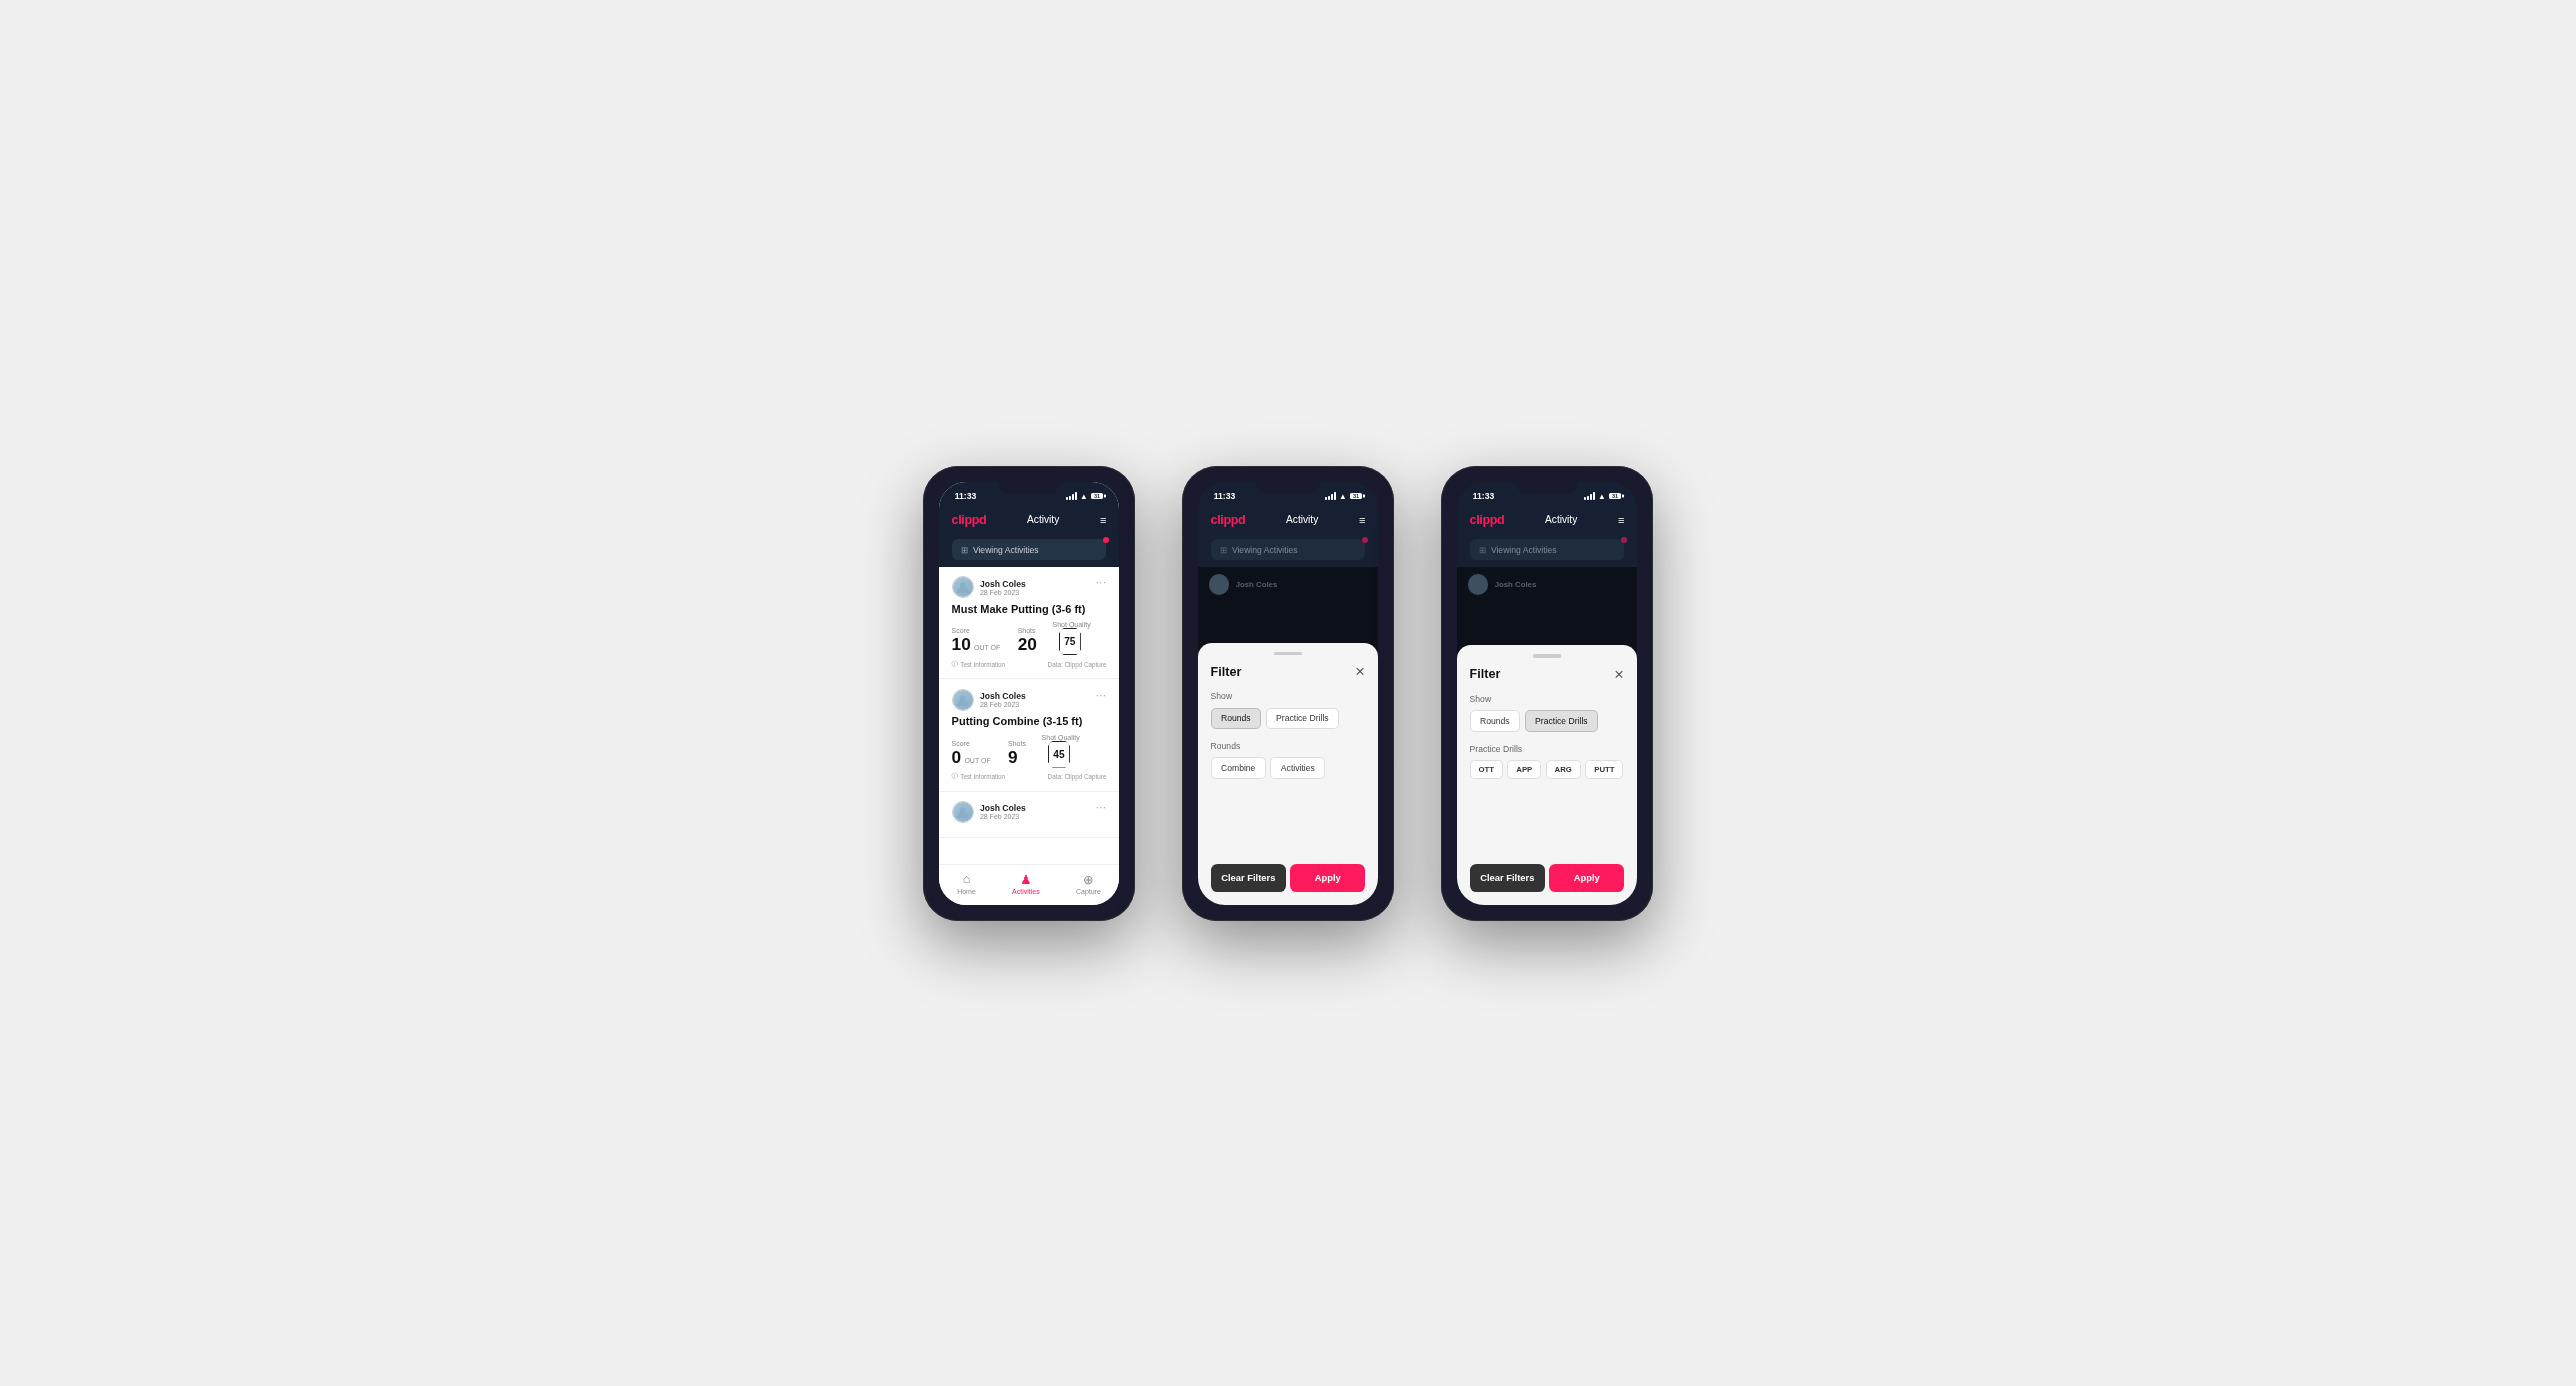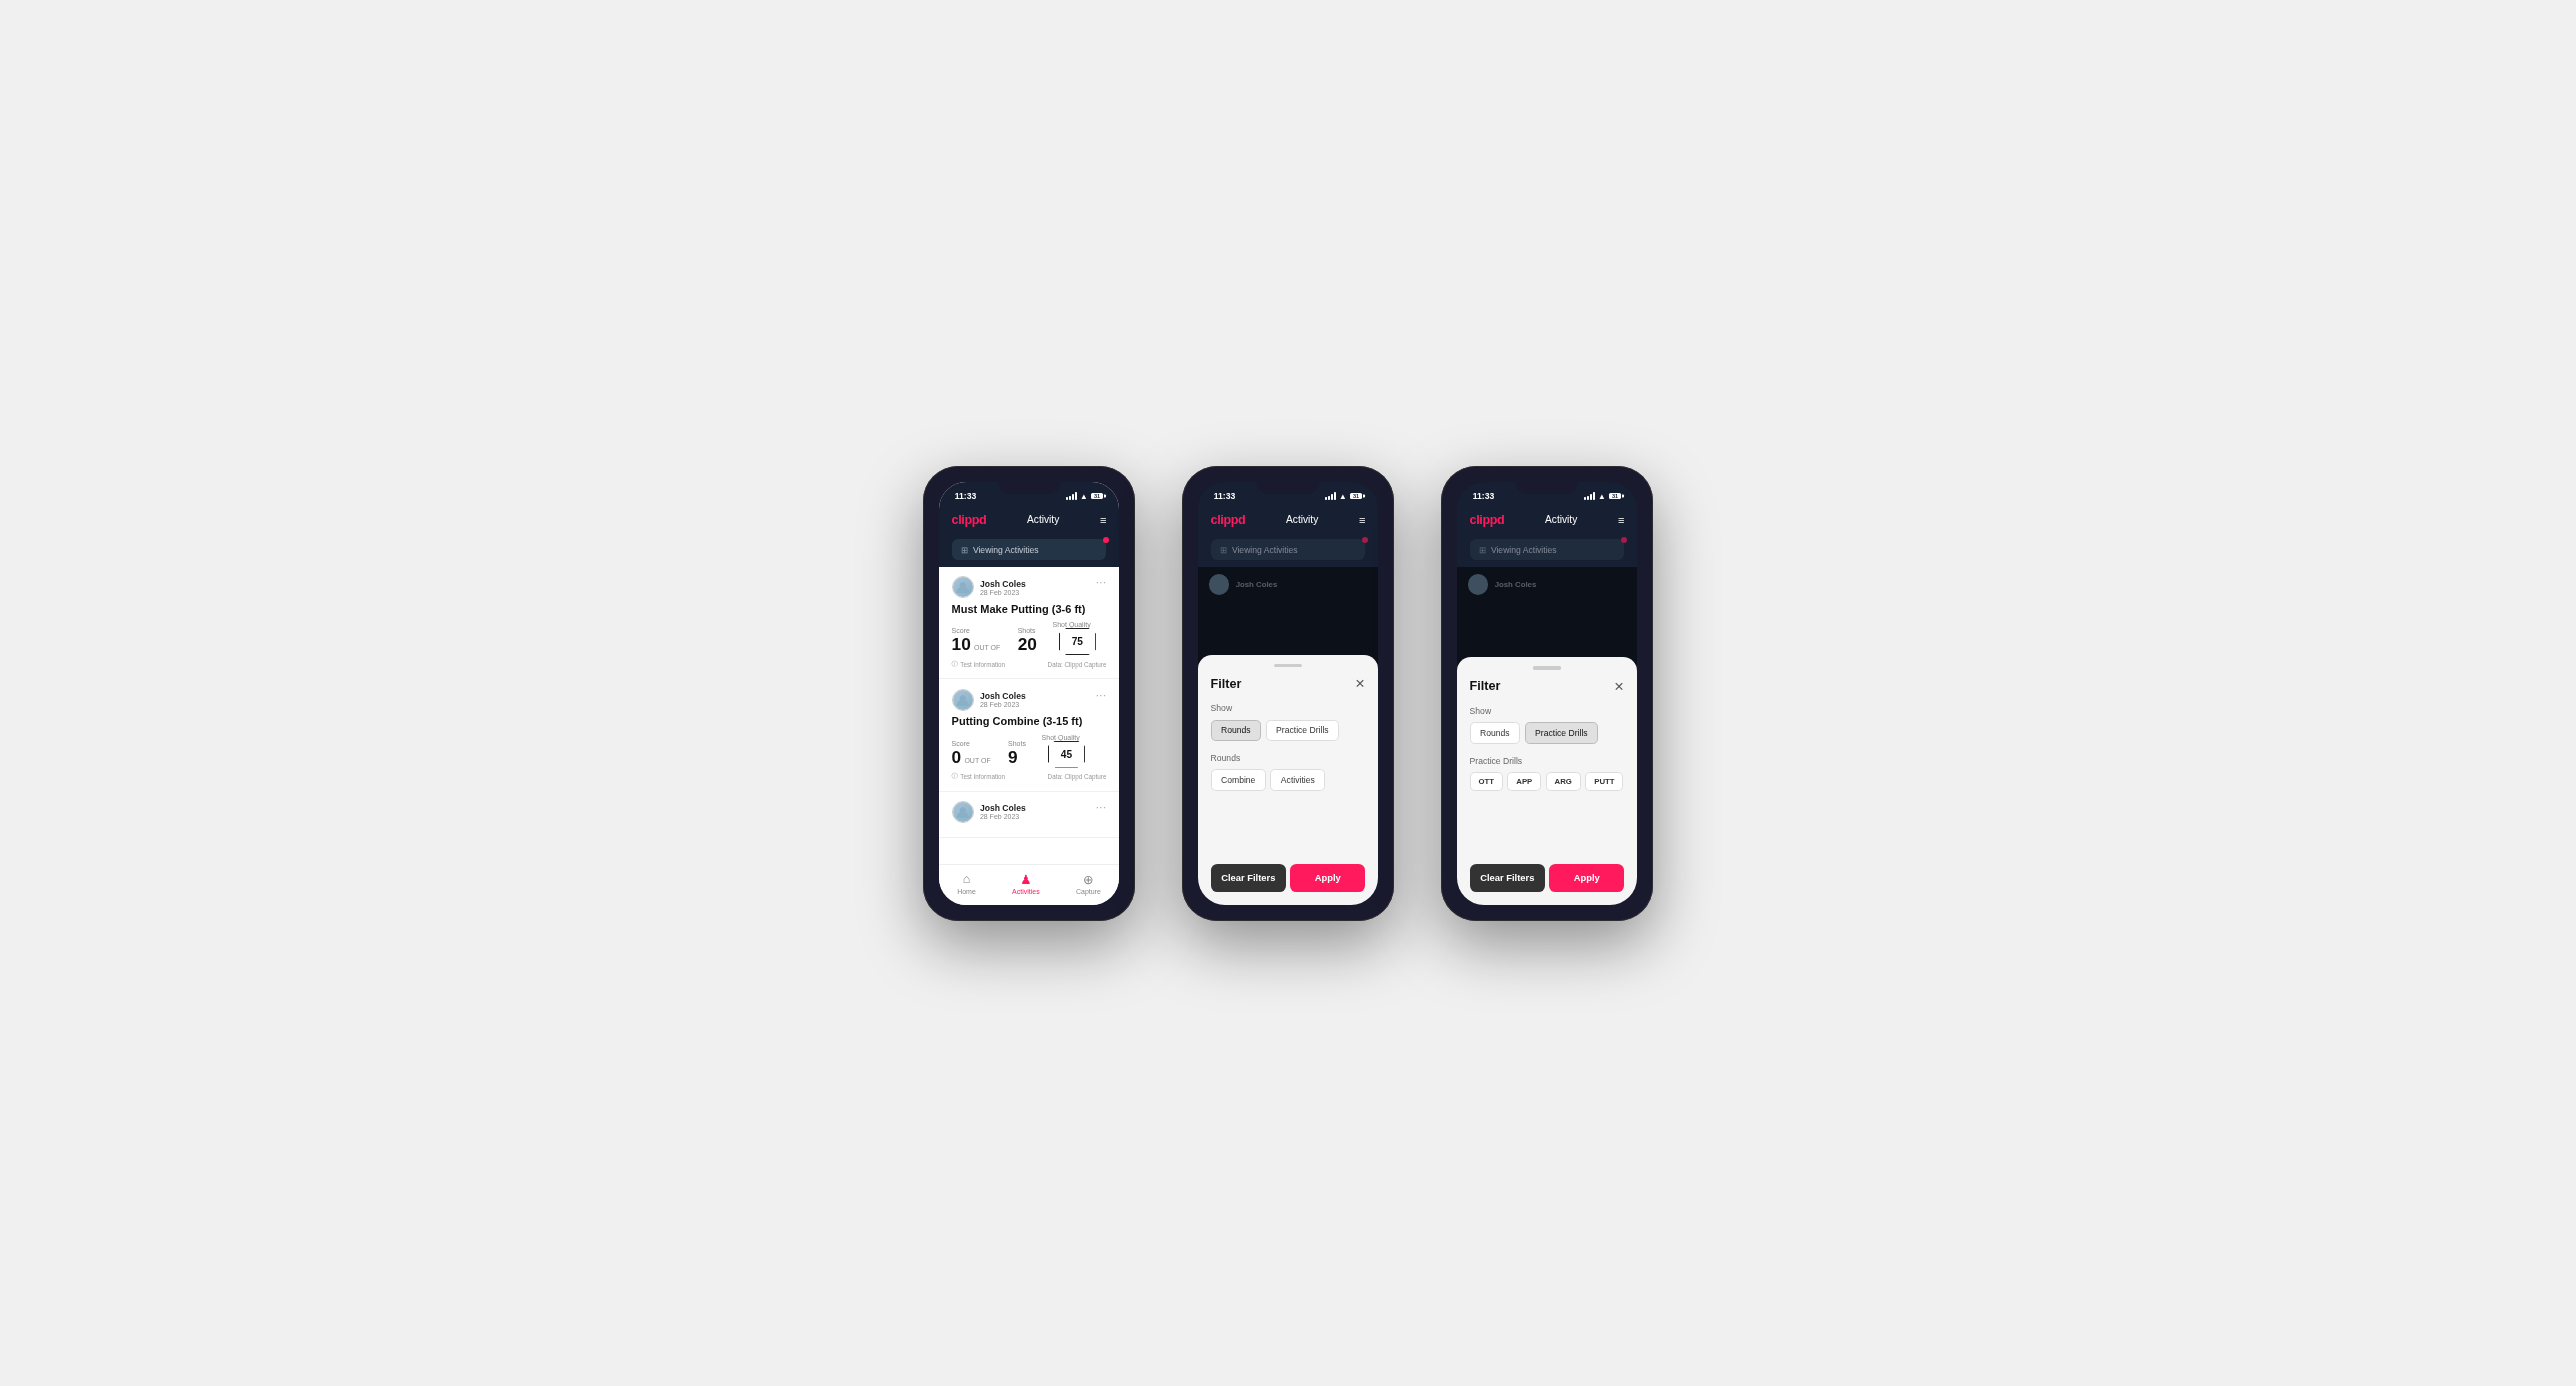--- a/index.html
+++ b/index.html
@@ -172,21 +172,21 @@
     }
     .user-name { font-size: 8.6px; font-weight: 600; color: #222; }
     .user-date { font-size: 7px; color: #888; }
     .more-dots { color: #aaa; font-size: 11px; cursor: pointer; }
 
     .activity-title { font-size: 11px; font-weight: 700; color: #111; margin-bottom: 6.3px; }
     .stat-label { font-size: 7px; color: #888; }
     .stat-value { font-size: 17.3px; font-weight: 800; color: #111; }
     .out-of { font-size: 7px; color: #888; padding: 0 1.6px; }
     .shot-quality-badge {
-      width: 37px;
+      width: 22px;
       height: 27px;
       border: 1.2px solid #222;
       border-radius: 4.7px;
       display: flex;
       align-items: center;
       justify-content: center;
       font-size: 10.2px;
       font-weight: 700;
       color: #111;
       margin-left: 6.3px;
@@ -263,21 +263,21 @@
     }
     .filter-btn.active {
       background: #e0e0e0;
       border-color: #bbb;
       color: #111;
     }
 
     .filter-footer {
       display: flex;
       gap: 4px;
-      margin-top: 15px;
+      margin-top: 27px;
     }
     .btn-clear {
       flex: 1;
       padding: 8.6px;
       background: #333;
       color: #fff;
       border: none;
       border-radius: 6.3px;
       font-size: 9.4px;
       font-weight: 600;

